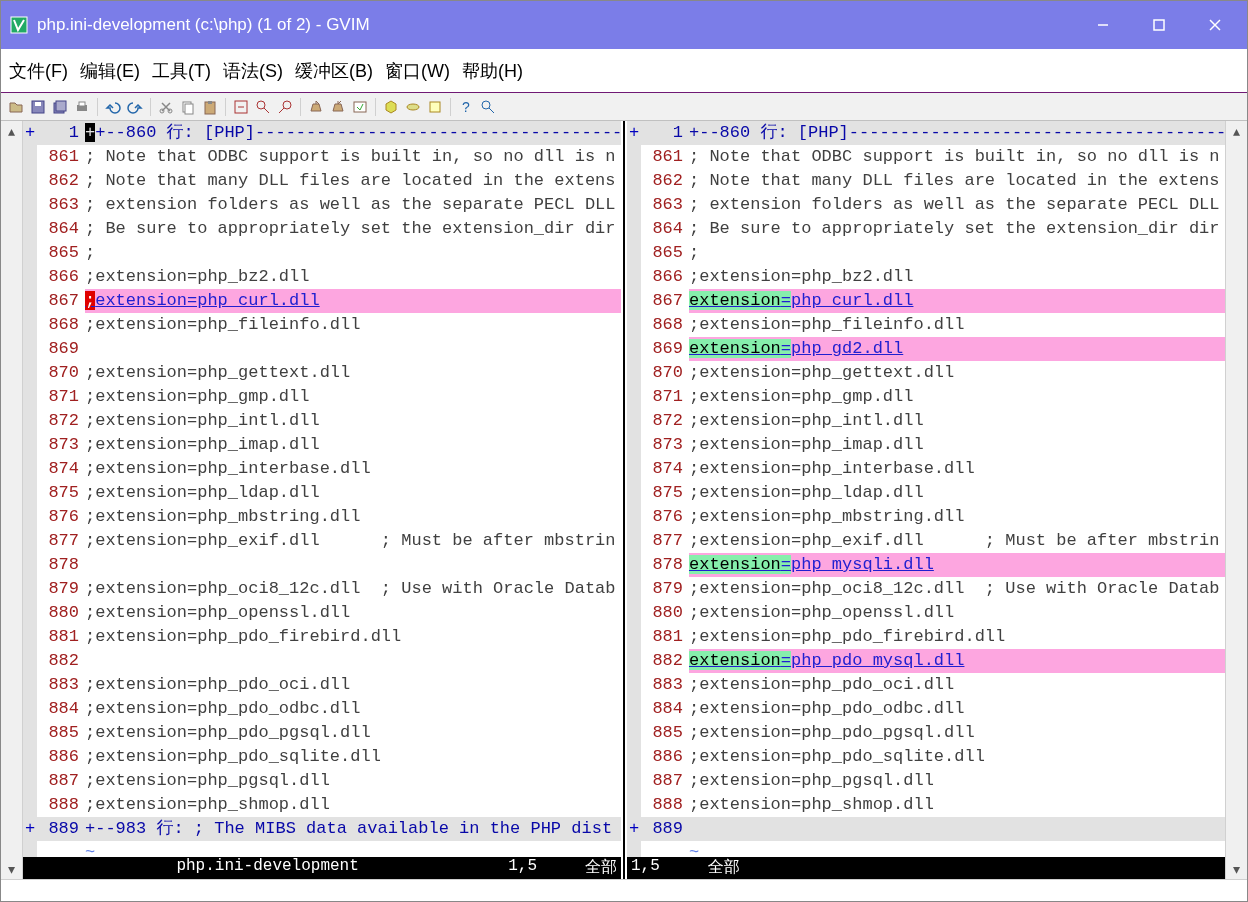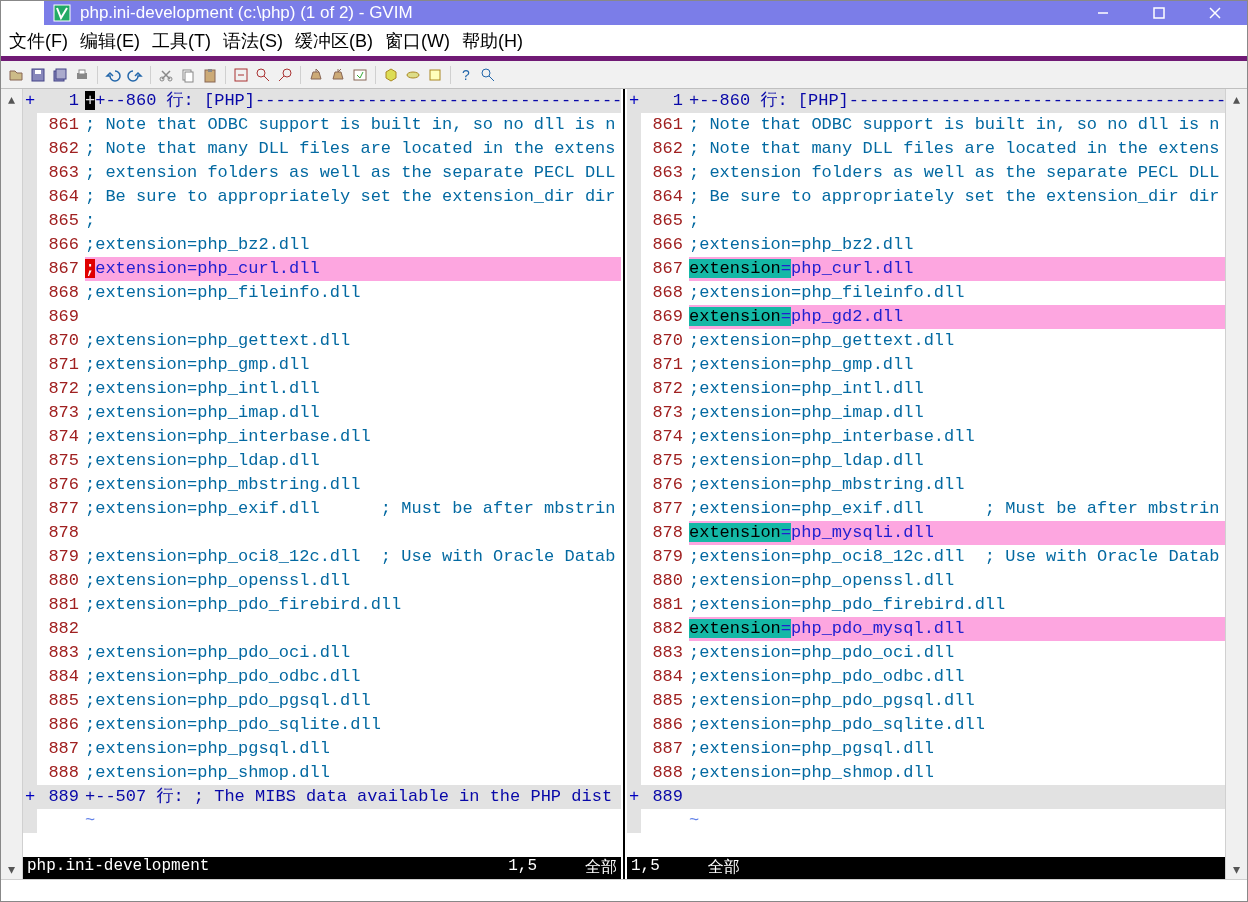--- a/index.html
+++ b/index.html
@@ -9,46 +9,45 @@
     background: #fff;
     width: 1248px;
     height: 902px;
     overflow: hidden;
     display: flex;
     flex-direction: column;
     border: 1px solid #888;
   }
   
   .titlebar {
-    height: 24px;
+    height: 48px;
     background: #7b7de8;
     color: #fff;
     display: flex;
     align-items: center;
     padding: 0 4px 0 8px;
     font-size: 17px;
-    margin-left: 43px;
   }
   .titlebar .ico {
     width: 20px; height: 20px; margin-right: 8px;
     display: inline-flex; align-items: center; justify-content: center;
   }
   .titlebar .title { flex: 1; }
   .winbtns { display: flex; }
   .winbtn {
     width: 56px; height: 40px;
     display: flex; align-items: center; justify-content: center;
     color: #fff; cursor: pointer;
   }
   
   .menubar {
-    height: 36px; background: #fff;
+    height: 44px; background: #fff;
     display: flex; align-items: center;
     padding: 8px 8px;
-    border-bottom: 5px solid #701a75;
+    border-bottom: 1px solid #701a75;
     font-size: 18px;
   }
   .menubar .menuitem { margin-right: 12px; cursor: pointer; }
   
   .toolbar {
     height: 28px; background: #f1f1f1;
     border-bottom: 1px solid #c0c0c0;
     display: flex; align-items: center;
     padding: 0 4px;
   }
@@ -104,38 +103,39 @@
     width: 48px;
     text-align: right;
     padding-right: 6px;
     color: #a02020;
     flex-shrink: 0;
   }
   .txt {
     flex: 1;
     overflow: hidden;
   }
-  .txt.comment-blue { color: #0369a1; }
+  .txt.comment-blue { color: #404040; }
   .foldline {
     background: #e2e2e2;
     color: #0808a8;
   }
   .foldline .linenum { color: #0808a8; }
   .diffhi {
     background: #fda6e0;
     color: #2020d0;
     display: inline-block;
     width: 100%;
+    text-decoration: underline;
   }
   .diffhi .chg {
     background: #e00000;
     color: #fff;
   }
   .diffhi .chg2 {
-    background: #14b8a6;
+    background: #86efac;
     color: #000;
   }
   .diffhi .chg2 .eq { color: #2020d0; }
   .tilde { color: #6080e8; }
   .vsplit {
     width: 6px; background: #000;
     display: flex; flex-direction: column;
   }
   .vsplit .seg {
     flex: 1; background: #000;
@@ -145,21 +145,21 @@
   }
   .statusline {
     height: 22px;
     background: #000; color: #fff;
     font-family: "Consolas","Courier New",monospace;
     font-size: 16px;
     display: flex;
     padding: 0 4px;
     white-space: pre;
   }
-  .statusline .fname { flex: 1; }
+  .statusline .fname { flex: 1; text-align: center; }
   .cmdline {
     height: 22px; background: #fff;
     border-top: 1px solid #d0d0d0;
   }
 </style>
 </head>
 <body>
 
 <div class="titlebar">
   <span class="ico">
@@ -354,21 +354,21 @@
       <div class="line"><span class="foldcol">&nbsp;</span><span class="linenum">879</span><span class="txt comment-blue">;extension=php_oci8_12c.dll  ; Use with Oracle Datab</span></div>
       <div class="line"><span class="foldcol">&nbsp;</span><span class="linenum">880</span><span class="txt comment-blue">;extension=php_openssl.dll</span></div>
       <div class="line"><span class="foldcol">&nbsp;</span><span class="linenum">881</span><span class="txt comment-blue">;extension=php_pdo_firebird.dll</span></div>
       <div class="line"><span class="foldcol">&nbsp;</span><span class="linenum">882</span></div>
       <div class="line"><span class="foldcol">&nbsp;</span><span class="linenum">883</span><span class="txt comment-blue">;extension=php_pdo_oci.dll</span></div>
       <div class="line"><span class="foldcol">&nbsp;</span><span class="linenum">884</span><span class="txt comment-blue">;extension=php_pdo_odbc.dll</span></div>
       <div class="line"><span class="foldcol">&nbsp;</span><span class="linenum">885</span><span class="txt comment-blue">;extension=php_pdo_pgsql.dll</span></div>
       <div class="line"><span class="foldcol">&nbsp;</span><span class="linenum">886</span><span class="txt comment-blue">;extension=php_pdo_sqlite.dll</span></div>
       <div class="line"><span class="foldcol">&nbsp;</span><span class="linenum">887</span><span class="txt comment-blue">;extension=php_pgsql.dll</span></div>
       <div class="line"><span class="foldcol">&nbsp;</span><span class="linenum">888</span><span class="txt comment-blue">;extension=php_shmop.dll</span></div>
-      <div class="line foldline"><span class="foldcol">+</span><span class="linenum">889</span><span class="txt">+--507 行: ; The MIBS data available in the PHP dist</span></div>
+      <div class="line foldline"><span class="foldcol">+</span><span class="linenum">889</span><span class="txt">+--983 行: ; The MIBS data available in the PHP dist</span></div>
       <div class="line"><span class="foldcol">&nbsp;</span><span class="linenum">&nbsp;</span><span class="txt tilde">~</span></div>
     </div>
     <div class="statusline">
       <span class="fname">php.ini-development</span>
       <span>1,5</span>
       <span style="width:80px;text-align:right">全部</span>
     </div>
   </div>
 
   <div class="vsplit">

